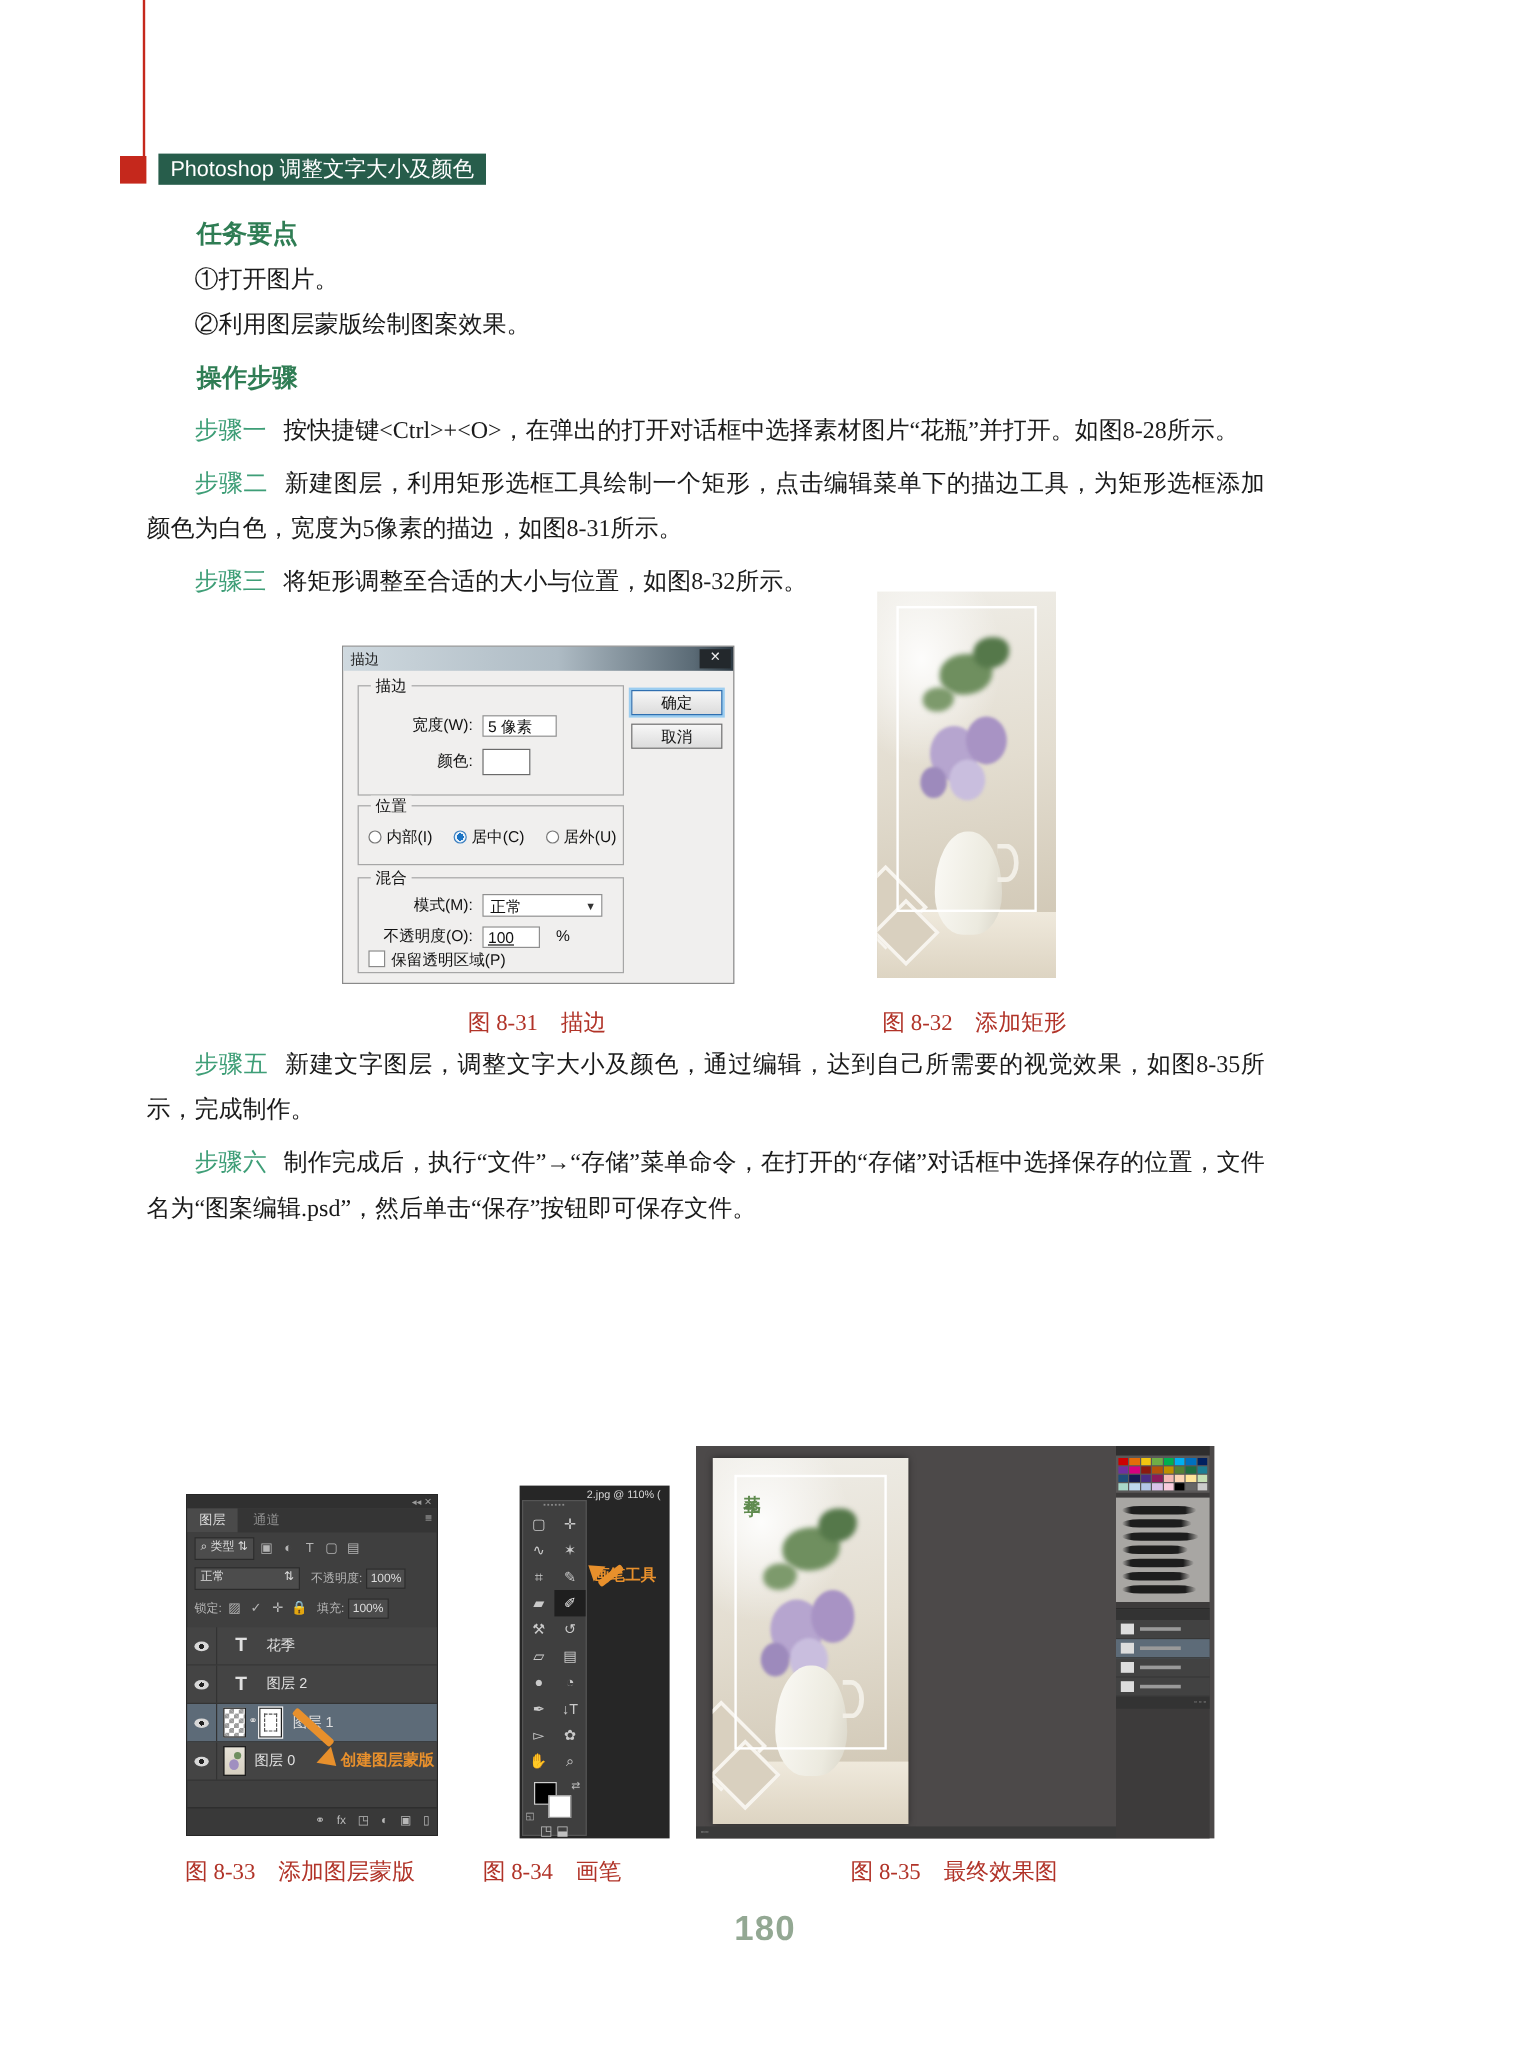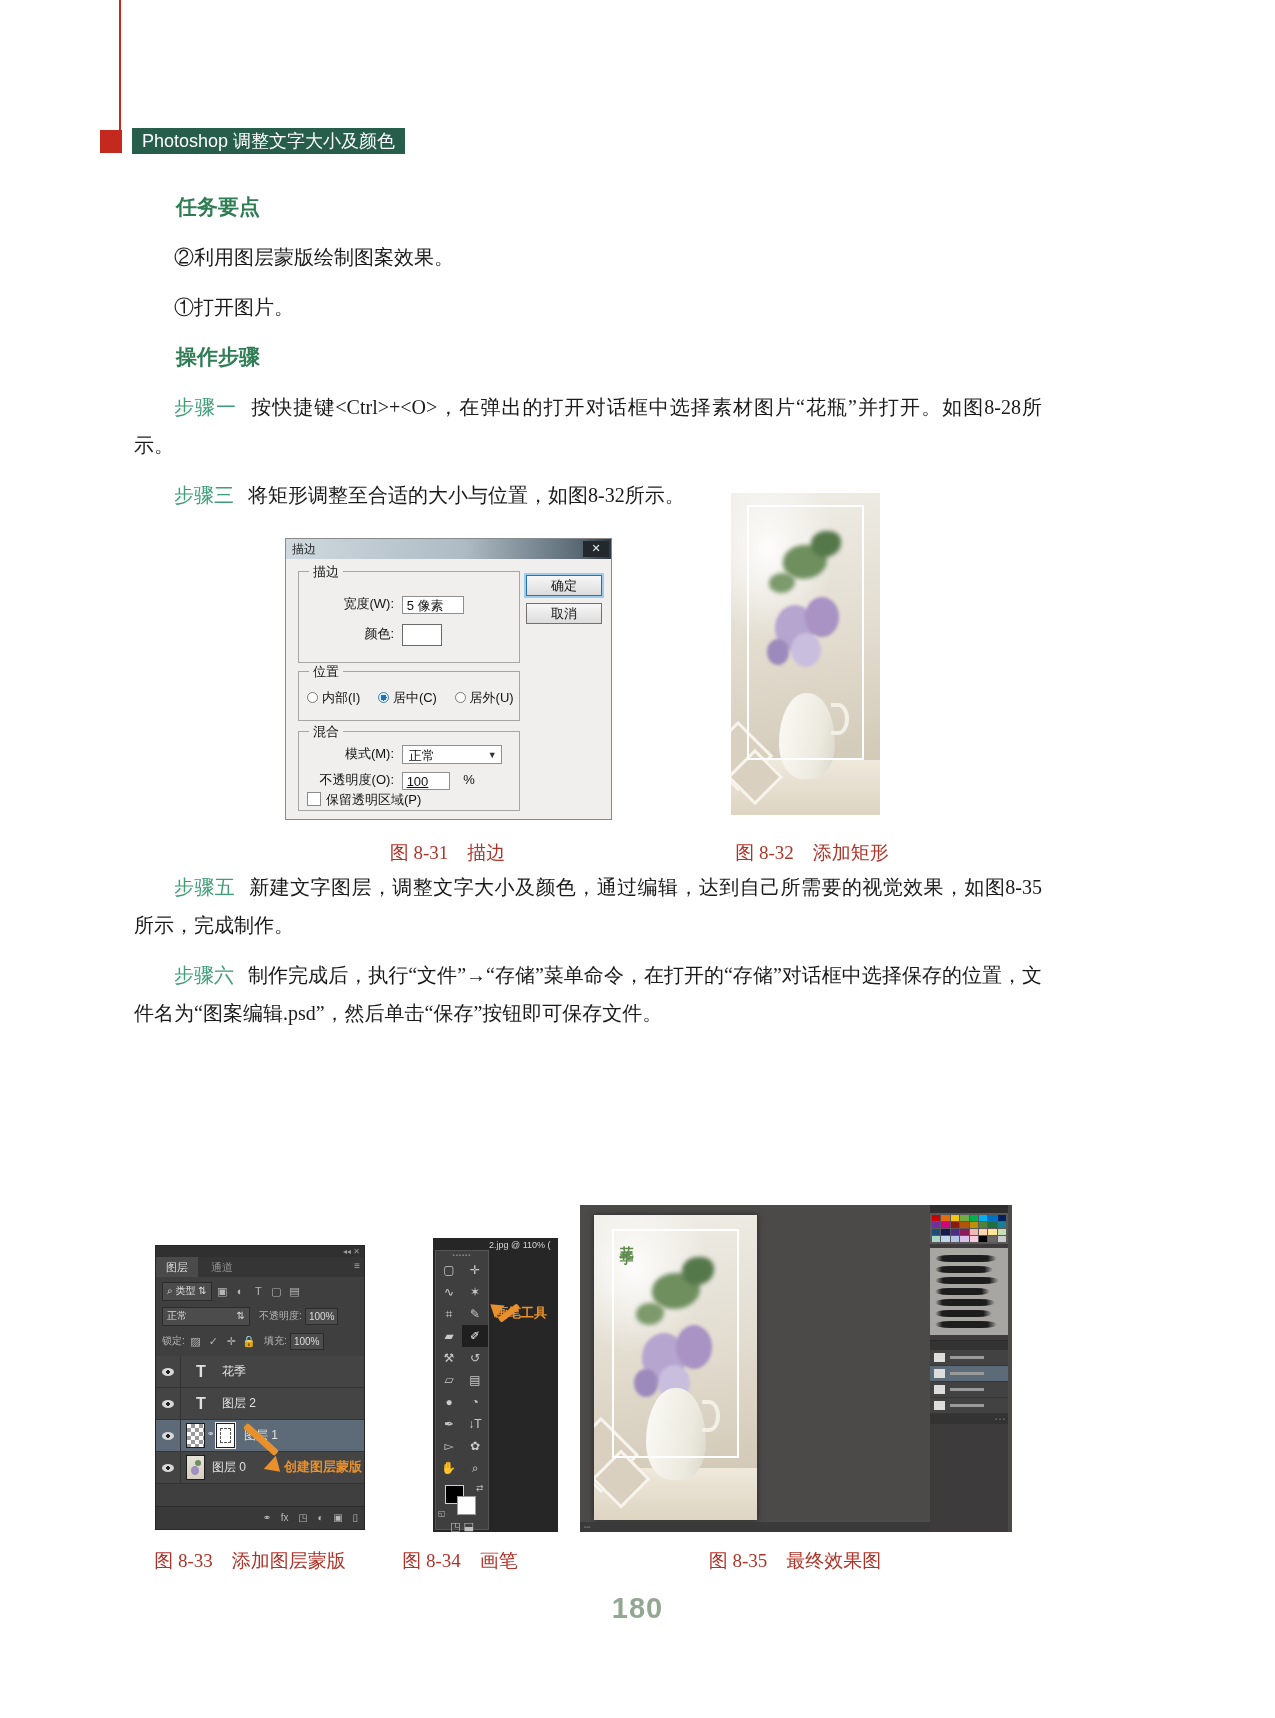--- a/index.html
+++ b/index.html
@@ -8,21 +8,21 @@
   
   .red-line{position:absolute;left:119px;top:0;width:2px;height:131px;background:#c5281c;}
   .red-square{position:absolute;left:100px;top:130px;width:22px;height:23px;background:#c5281c;}
   .header-bar{position:absolute;left:132px;top:128px;height:26px;line-height:26px;
         background:#275d4b;color:#fff;padding:0 10px;font-family:"Liberation Sans",sans-serif;
         font-size:18px;white-space:nowrap;}
   
   .textblock{position:absolute;left:122px;width:932px;font-size:20px;line-height:38px;text-align:justify;}
   .tb-a{top:176px;}
   .tb-b{top:862px;}
-  .textblock p{margin:12px;}
+  .textblock p{margin:0;}
   .sec-heading{font-weight:bold;color:#2f7d54;font-size:21px;text-indent:2em;margin:0;}
   .item{text-indent:2em;}
   .step{text-indent:2em;margin-top:6px !important;}
   .step-label{color:#3e9e77;margin-right:14px;}
   
   .caption{position:absolute;text-align:center;color:#b13328;font-size:19px;line-height:26px;white-space:nowrap;}
   
   .dlg{position:absolute;left:285px;top:538px;width:325px;height:280px;background:#f0efee;
        border:1px solid #8a8a8a;font-family:"Liberation Sans","DejaVu Sans",sans-serif;font-size:13px;color:#111;}
   .dlg-title{position:absolute;left:0;top:0;right:0;height:20px;line-height:20px;padding-left:6px;
@@ -145,24 +145,25 @@
 <body>
 
 <div class="page">
 
   <div class="red-line"></div>
   <div class="red-square"></div>
   <div class="header-bar">Photoshop 调整文字大小及颜色</div>
 
   <div class="textblock tb-a">
     <p class="sec-heading">任务要点</p>
+    <p class="item">①打开图片。</p>
     <p class="item">②利用图层蒙版绘制图案效果。</p>
-    <p class="item">①打开图片。</p>
     <p class="sec-heading" style="margin-top:6px">操作步骤</p>
     <p class="step"><span class="step-label">步骤一</span><span>按快捷键&lt;Ctrl&gt;+&lt;O&gt;，在弹出的打开对话框中选择素材图片“花瓶”并打开。如图8-28所示。</span></p>
+    <p class="step"><span class="step-label">步骤二</span><span>新建图层，利用矩形选框工具绘制一个矩形，点击编辑菜单下的描边工具，为矩形选框添加颜色为白色，宽度为5像素的描边，如图8-31所示。</span></p>
     <p class="step"><span class="step-label">步骤三</span><span>将矩形调整至合适的大小与位置，如图8-32所示。</span></p>
   </div>
 
   <div class="dlg">
     <div class="dlg-title">描边</div>
     <div class="dlg-close">✕</div>
 
     <div class="group g-stroke">
       <span class="group-label">描边</span>
       <div class="frow" style="left:0;top:22px;width:100%;">

